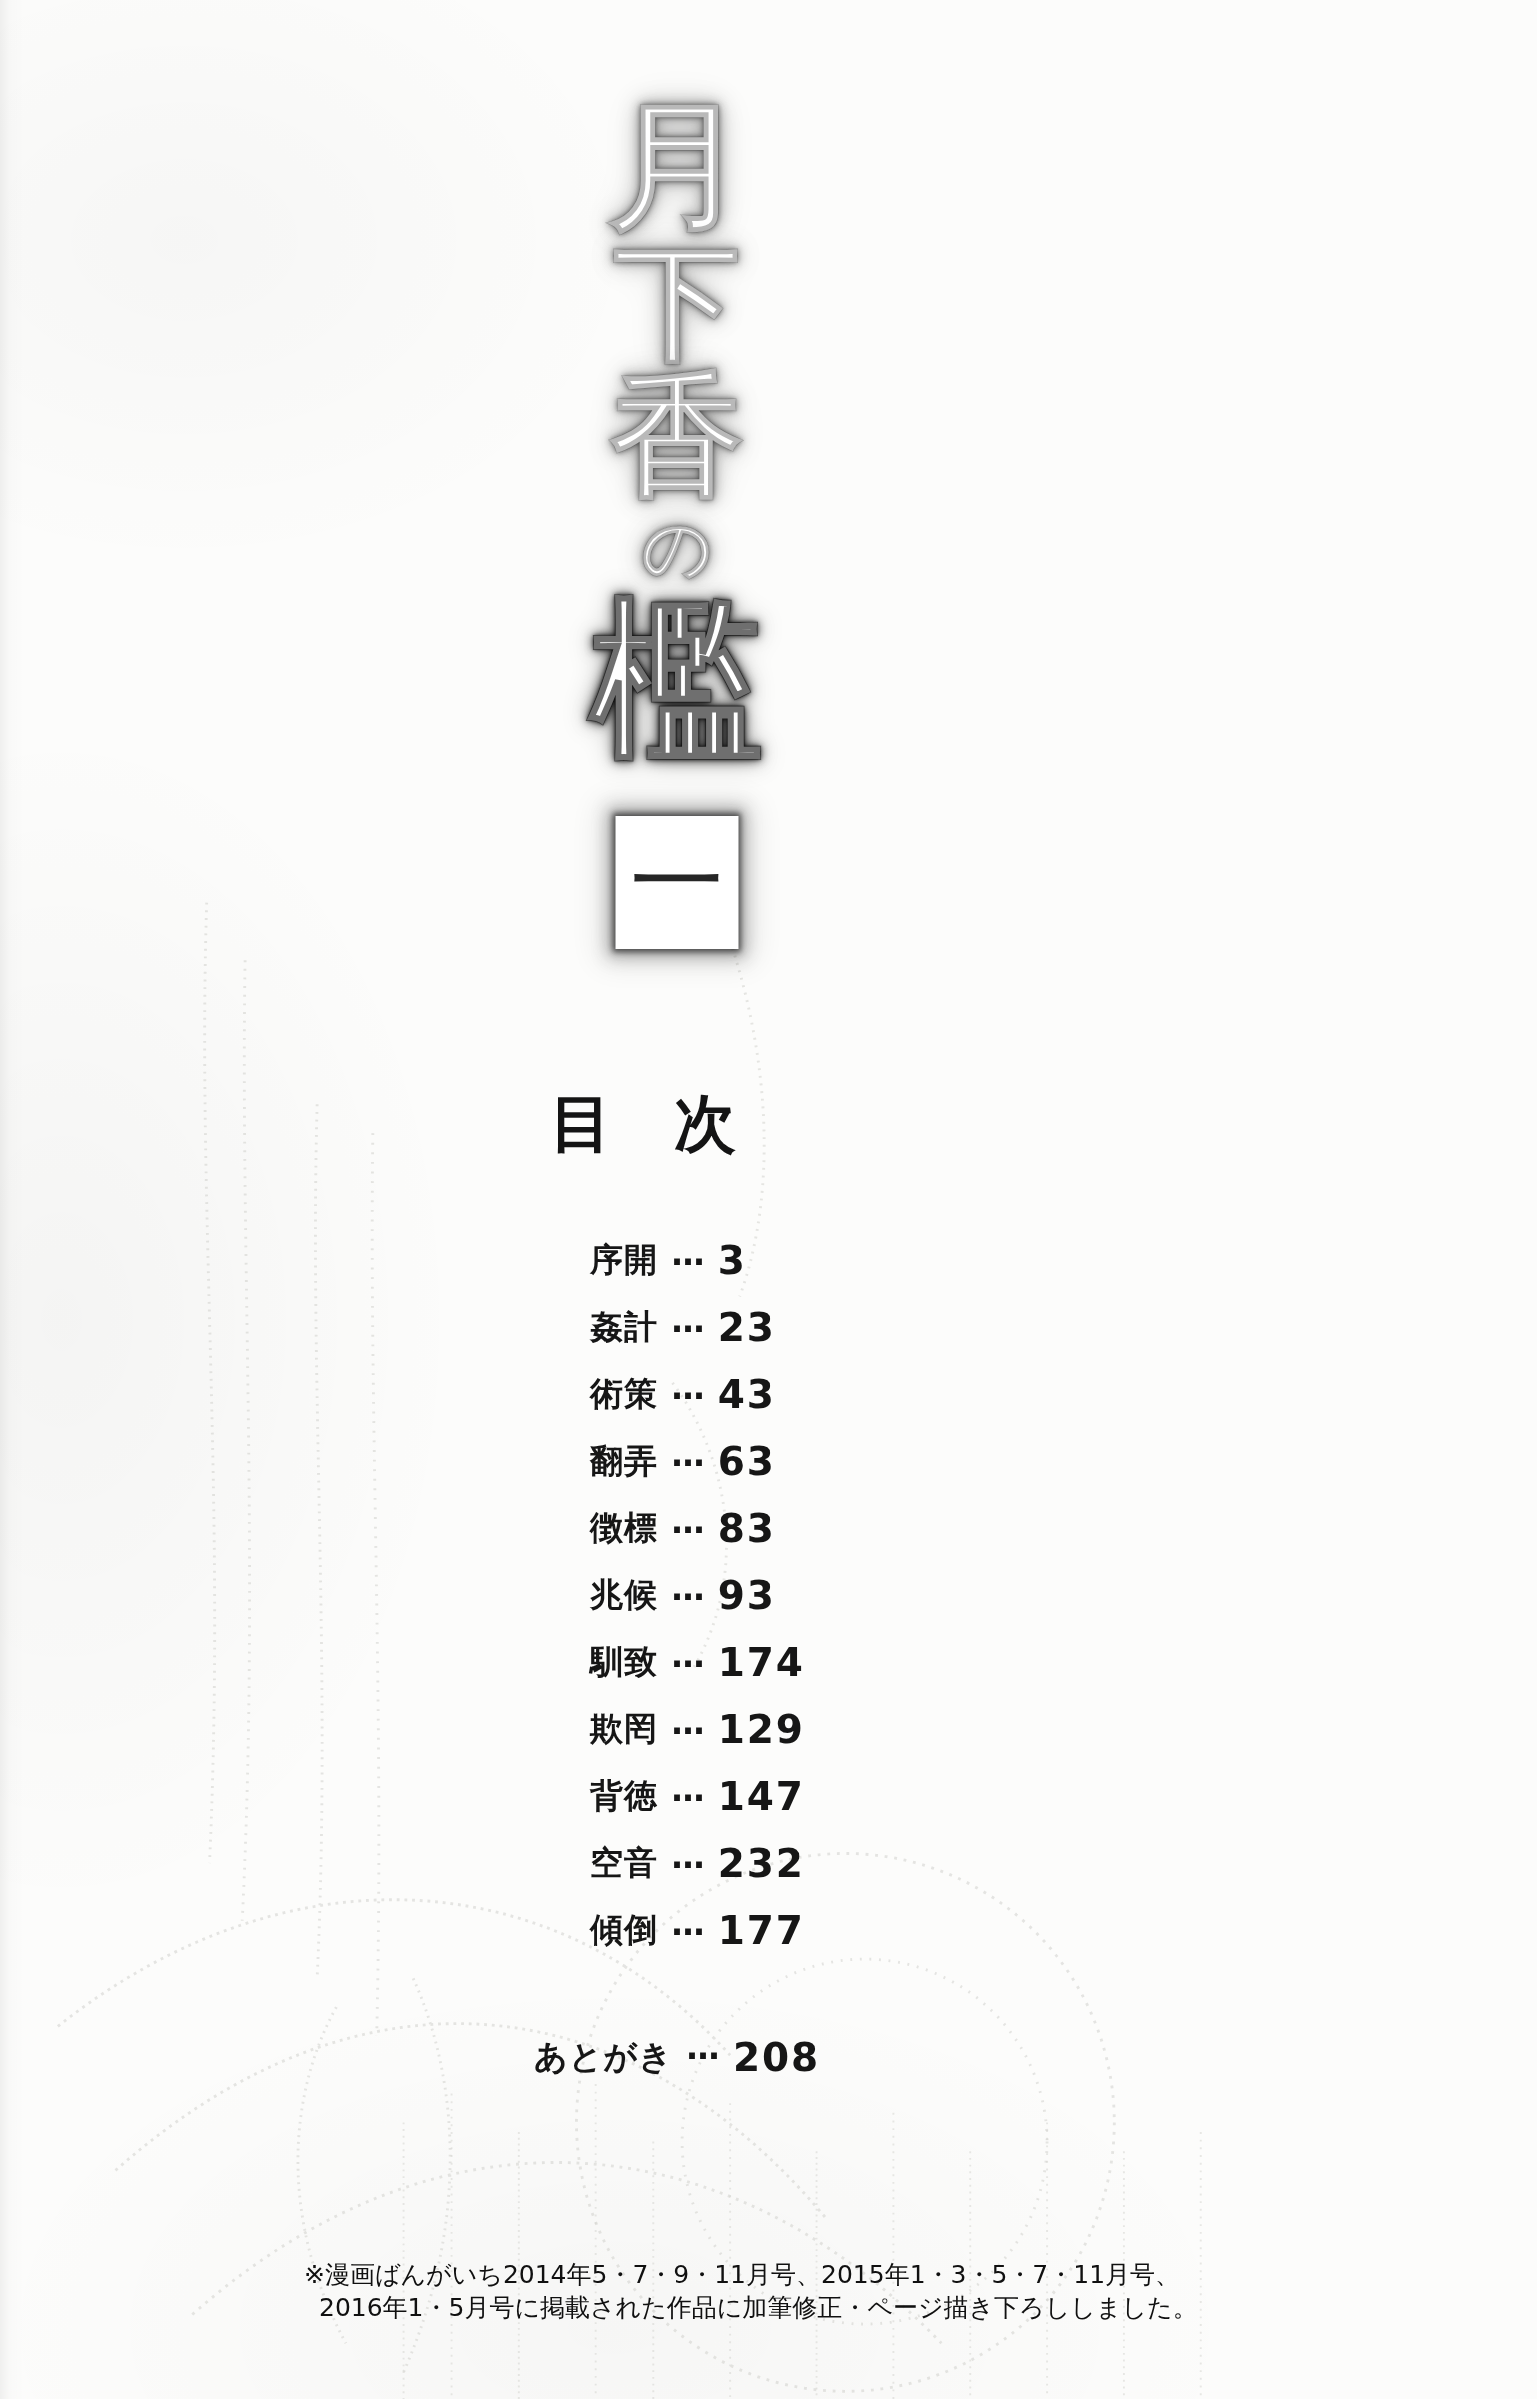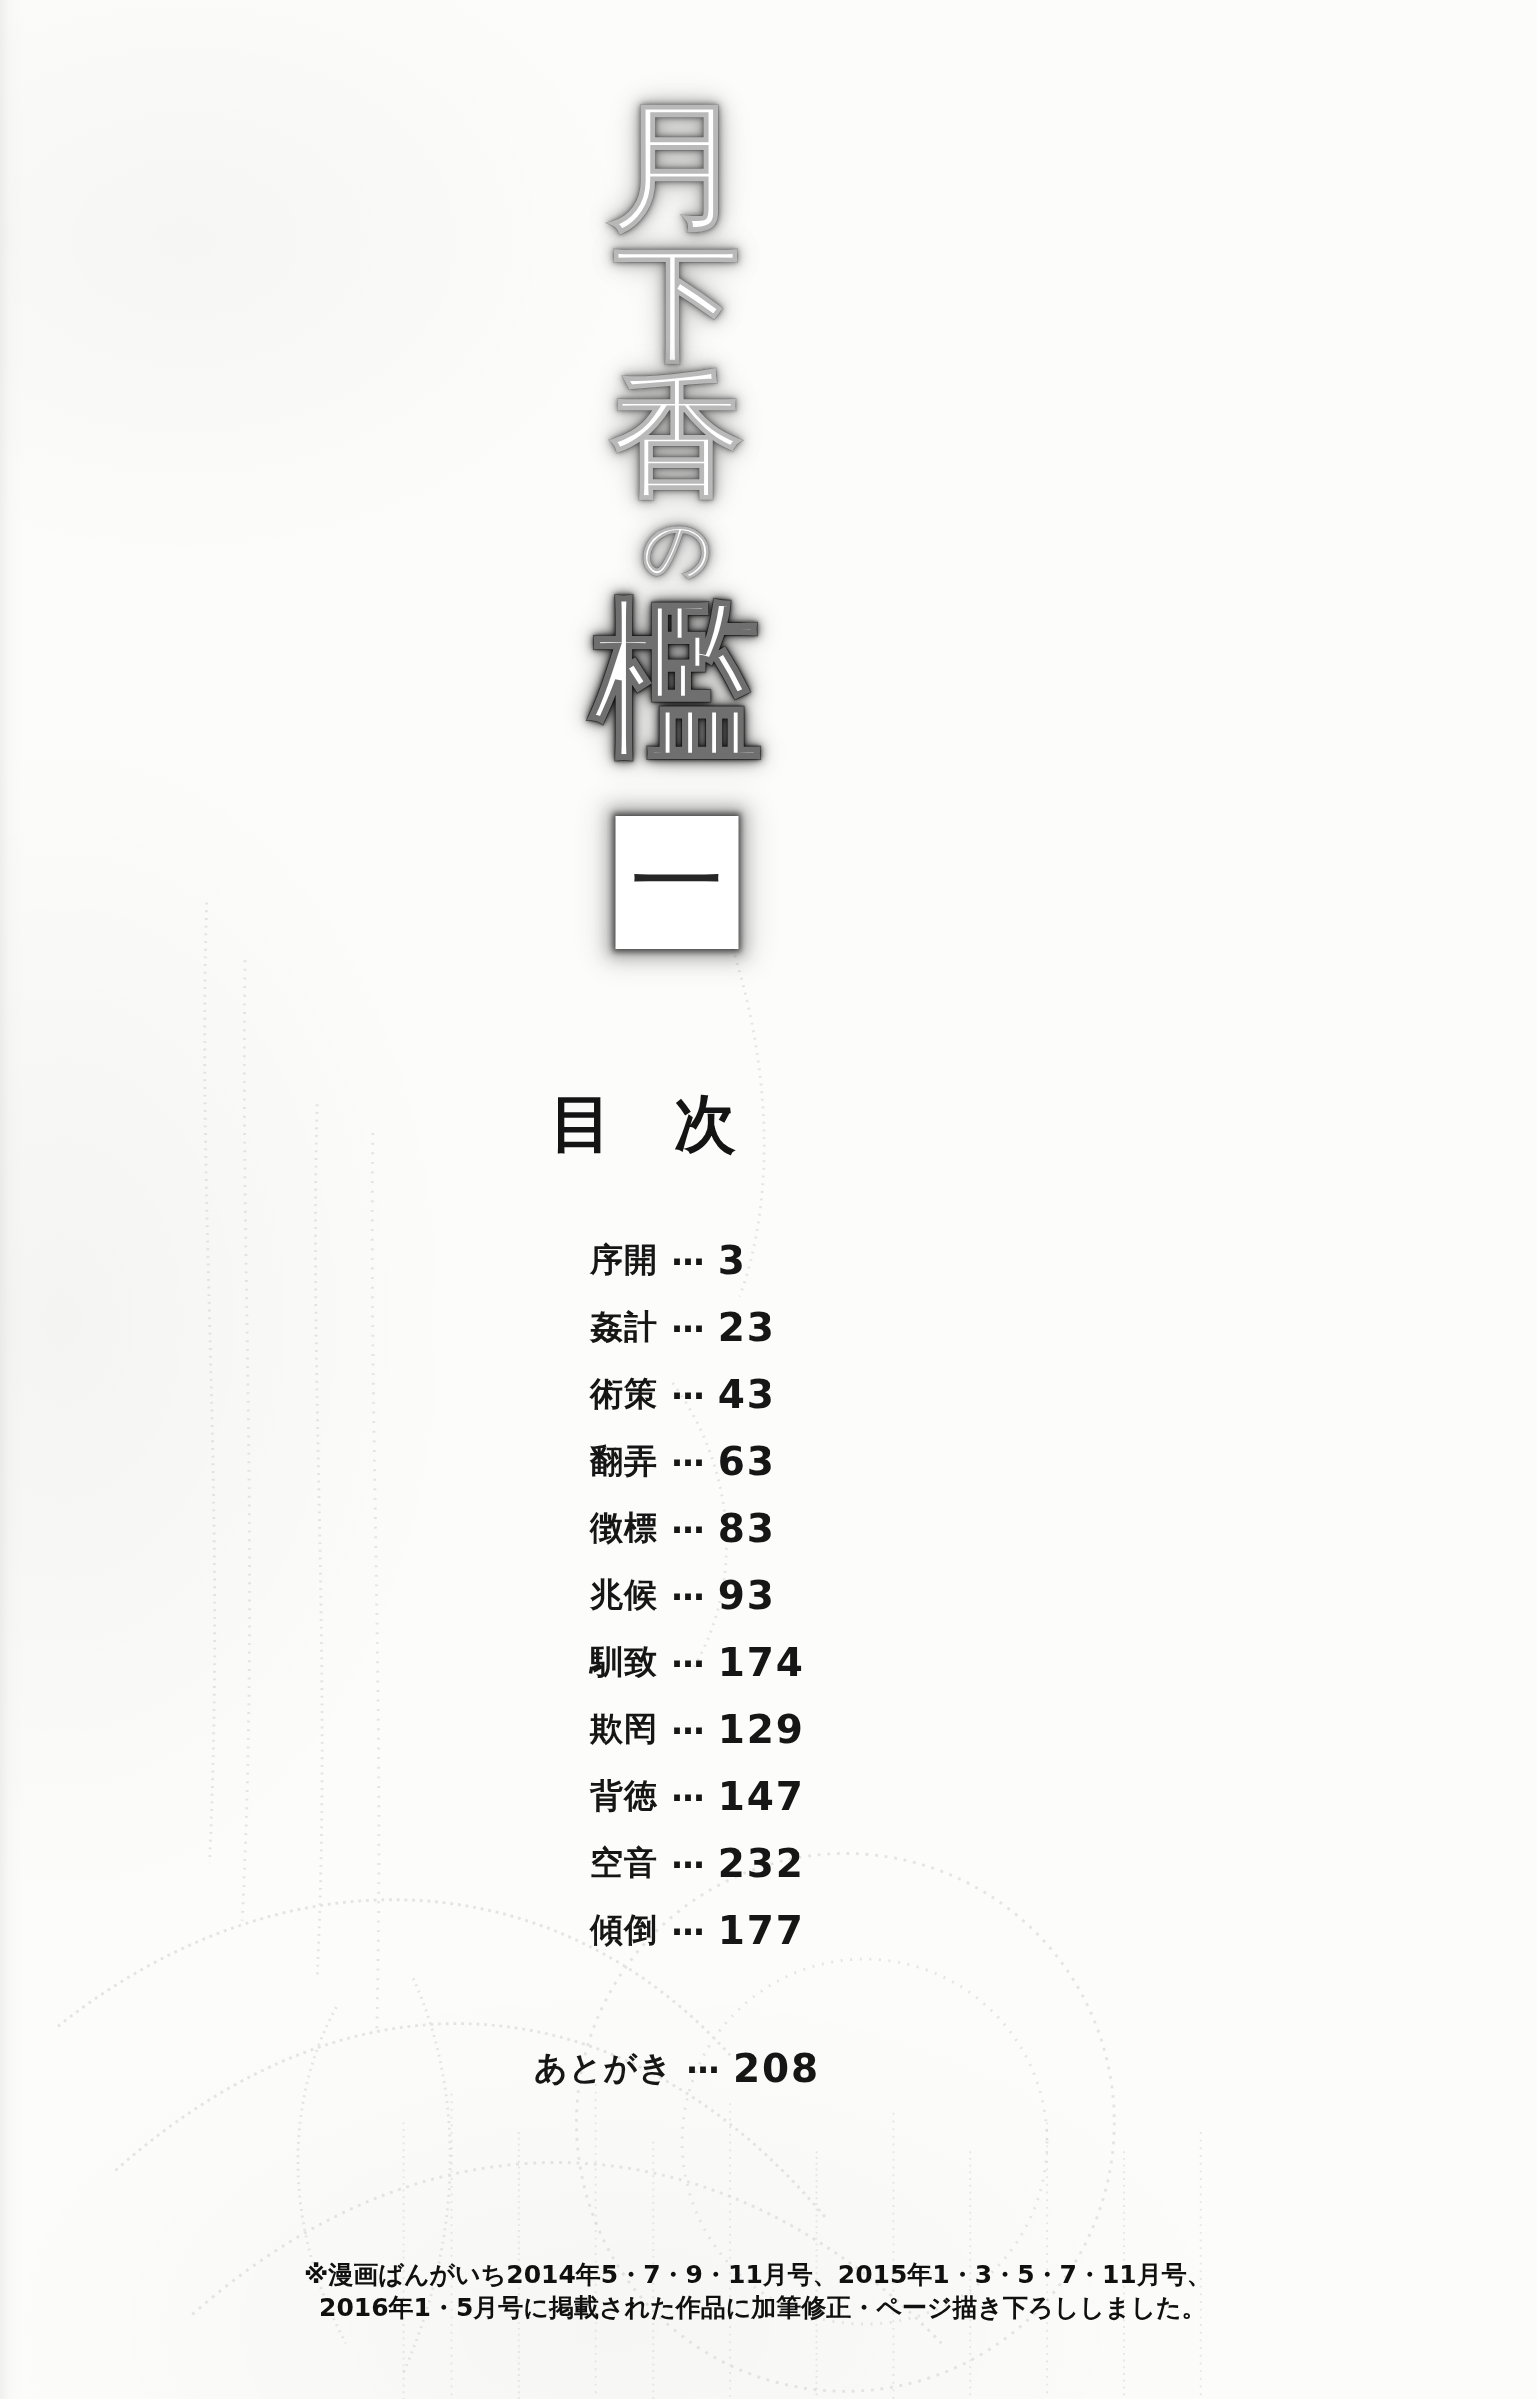--- a/index.html
+++ b/index.html
@@ -66,27 +66,27 @@
 
   
   .toc-list{position:absolute;left:590px;top:1227px;}
   .toc-row{height:67px;display:flex;align-items:center;white-space:nowrap;}
   .toc-label{font-size:33px;font-weight:bold;letter-spacing:1px;}
   .toc-sep{font-size:33px;font-weight:bold;margin:0 13.4px;transform:translateY(-6.7px);}
   .toc-num{font-size:39px;font-weight:bold;letter-spacing:1.9px;}
 
   .afterword-row{
     position:absolute;left:534px;top:2035px;height:67px;
-    display:flex;align-items:center;white-space:nowrap;
+    display:flex;align-items:flex-start;white-space:nowrap;
   }
 
   
   .pub-note{
     position:absolute;left:304px;top:2258px;
-    font-size:25px;font-weight:bold;line-height:33px;color:#101010;
+    font-size:25px;font-weight:normal;line-height:33px;color:#101010;
     white-space:nowrap;
   }
   .pub-note .line2{margin-left:15px;}
 </style>
 </head>
 <body>
 
 <div class="page">
 
   <div class="paper-haze"></div>

